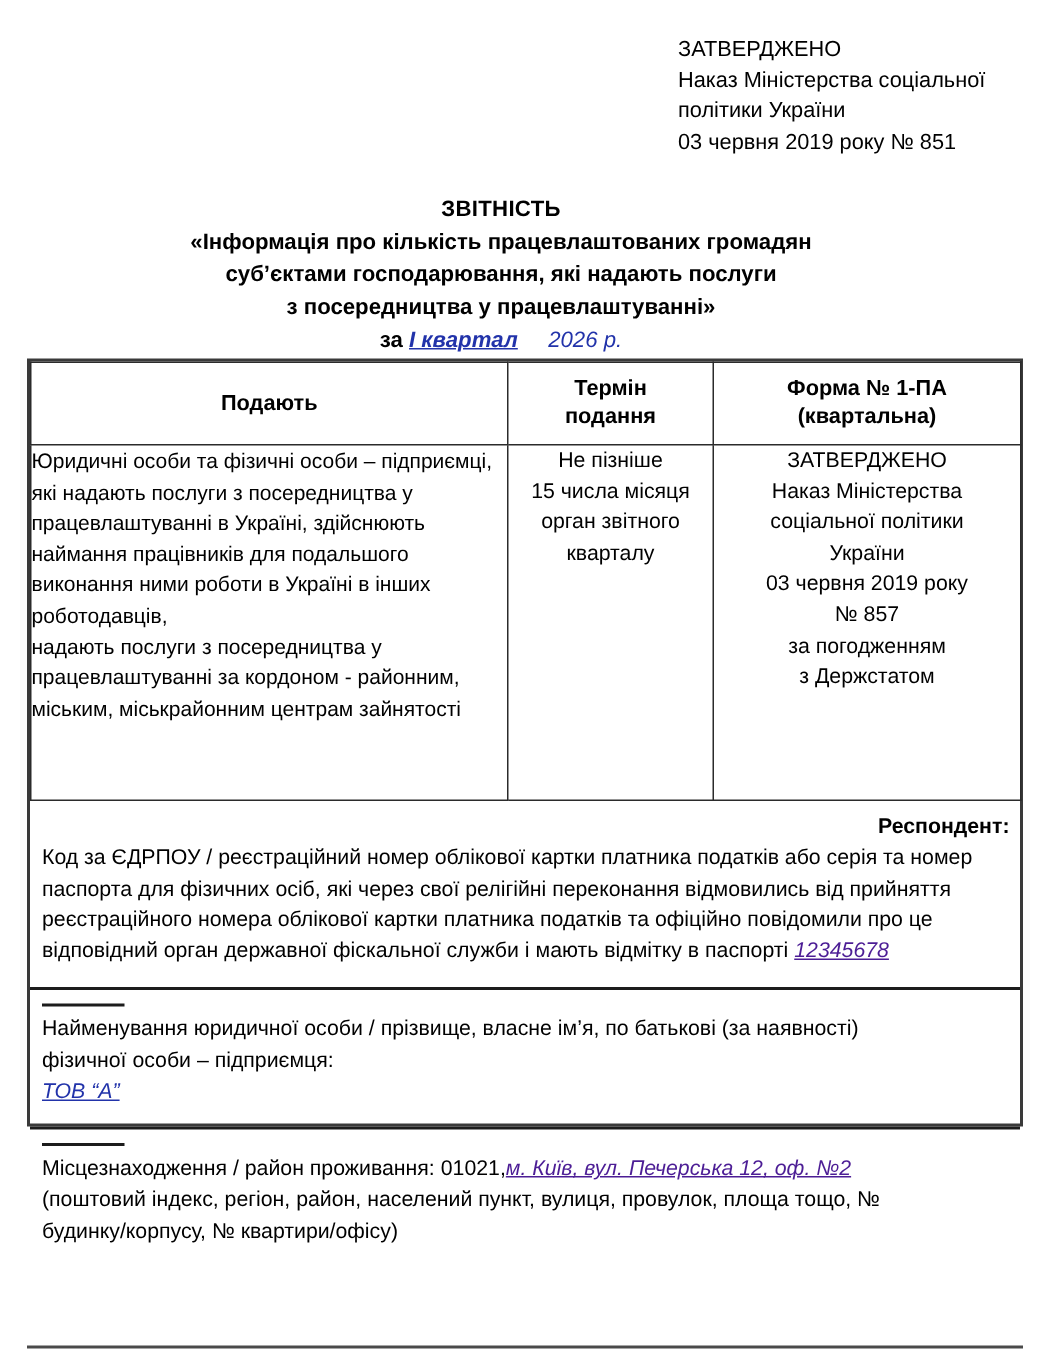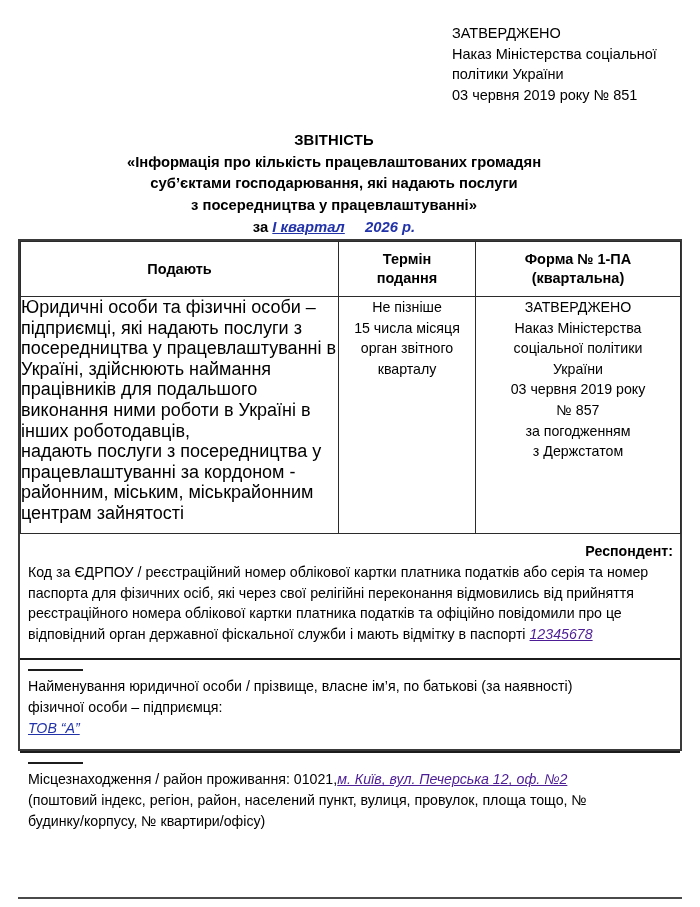--- a/index.html
+++ b/index.html
@@ -55,21 +55,21 @@
   .period-label { }
   .period-val {
     color: #2233aa;
     font-style: italic;
     font-weight: bold;
     text-decoration: underline;
   }
   .period-year {
     color: #2233aa;
     font-style: italic;
-    font-weight: bold;
+    font-weight: normal;
     margin-left: 12px;
   }
 
   
   .doc-box {
     position: absolute;
     left: 18px;
     top: 239px;
     width: 664px;
     height: 512px;
@@ -95,21 +95,21 @@
     font-weight: bold;
     font-size: 14.5px;
     line-height: 19px;
   }
   .col-1 { width: 318px; }
   .col-2 { width: 137px; }
   .col-3 { width: 205px; }
 
   .cell-pad-left {
     padding: 9px 6px 10px 8px;
-    font-size: 18px;
+    font-size: 14px;
     line-height: 20.6px;
   }
   .cell-center {
     padding: 9px 6px 10px 6px;
     text-align: center;
     font-size: 14.2px;
     line-height: 20.6px;
   }
   .body-row td { height: 236px; }
 

